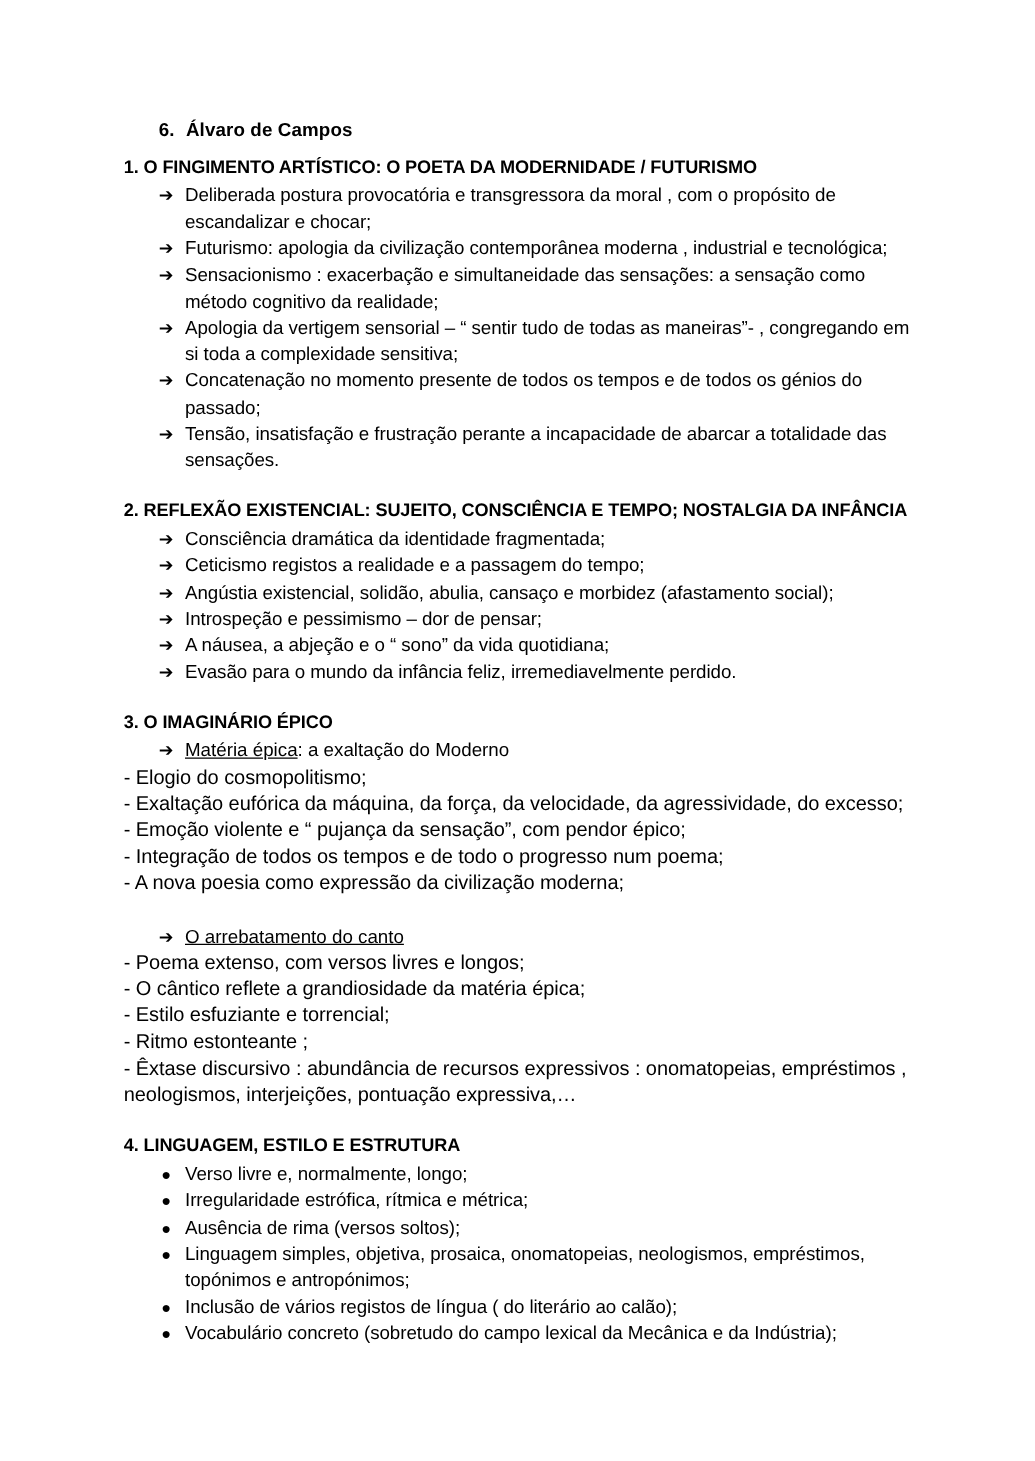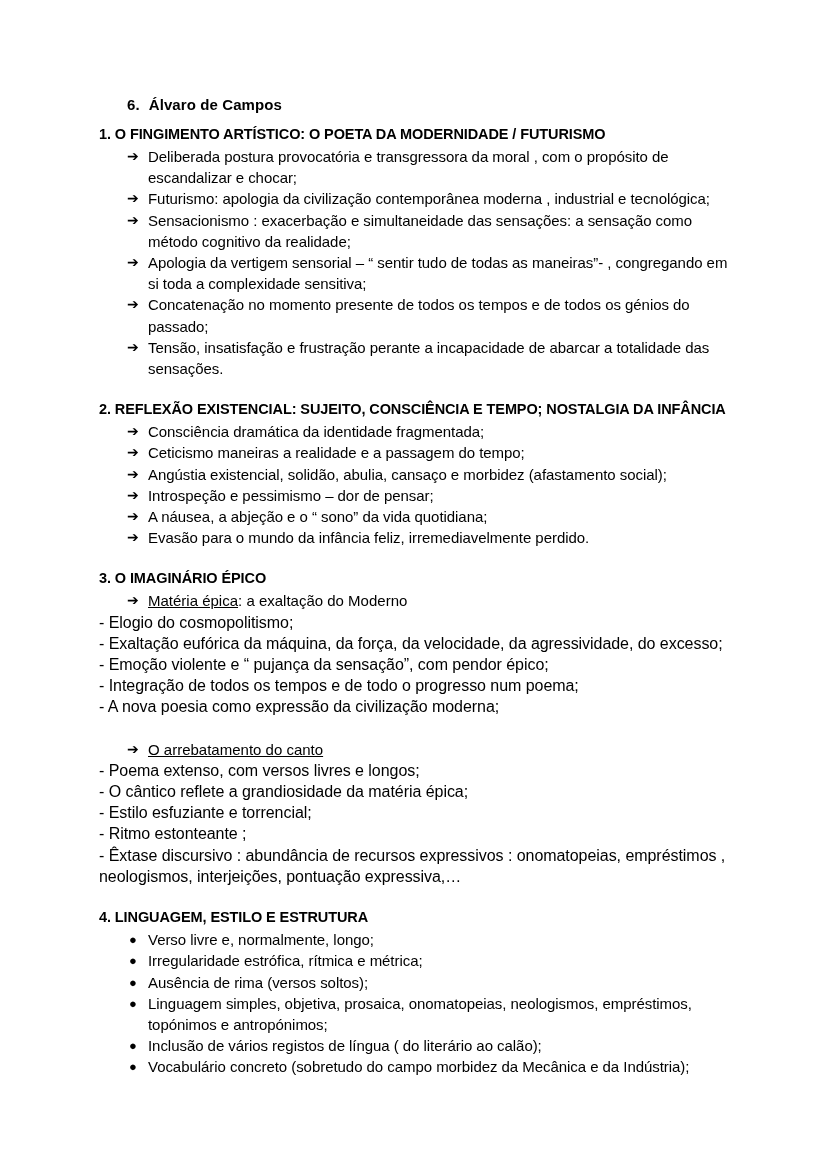--- a/index.html
+++ b/index.html
@@ -150,21 +150,21 @@
 
   <div class="section">
     <h2 class="section-heading">2. REFLEXÃO EXISTENCIAL: SUJEITO, CONSCIÊNCIA E TEMPO; NOSTALGIA DA INFÂNCIA</h2>
     <ul class="bullets arrows">
       <li>
         <span class="marker">➔</span>
         <span>Consciência dramática da identidade fragmentada;</span>
       </li>
       <li>
         <span class="marker">➔</span>
-        <span>Ceticismo maneiras a realidade e a passagem do tempo;</span>
+        <span>Ceticismo registos a realidade e a passagem do tempo;</span>
       </li>
       <li>
         <span class="marker">➔</span>
         <span>Angústia existencial, solidão, abulia, cansaço e morbidez (afastamento social);</span>
       </li>
       <li>
         <span class="marker">➔</span>
         <span>Introspeção e pessimismo – dor de pensar;</span>
       </li>
       <li>
@@ -226,18 +226,18 @@
       <li>
         <span class="marker">●</span>
         <span>Linguagem simples, objetiva, prosaica, onomatopeias, neologismos, empréstimos, topónimos e antropónimos;</span>
       </li>
       <li>
         <span class="marker">●</span>
         <span>Inclusão de vários registos de língua ( do literário ao calão);</span>
       </li>
       <li>
         <span class="marker">●</span>
-        <span>Vocabulário concreto (sobretudo do campo morbidez da Mecânica e da Indústria);</span>
+        <span>Vocabulário concreto (sobretudo do campo lexical da Mecânica e da Indústria);</span>
       </li>
     </ul>
   </div>
 
 </div>
 
 </body></html>

